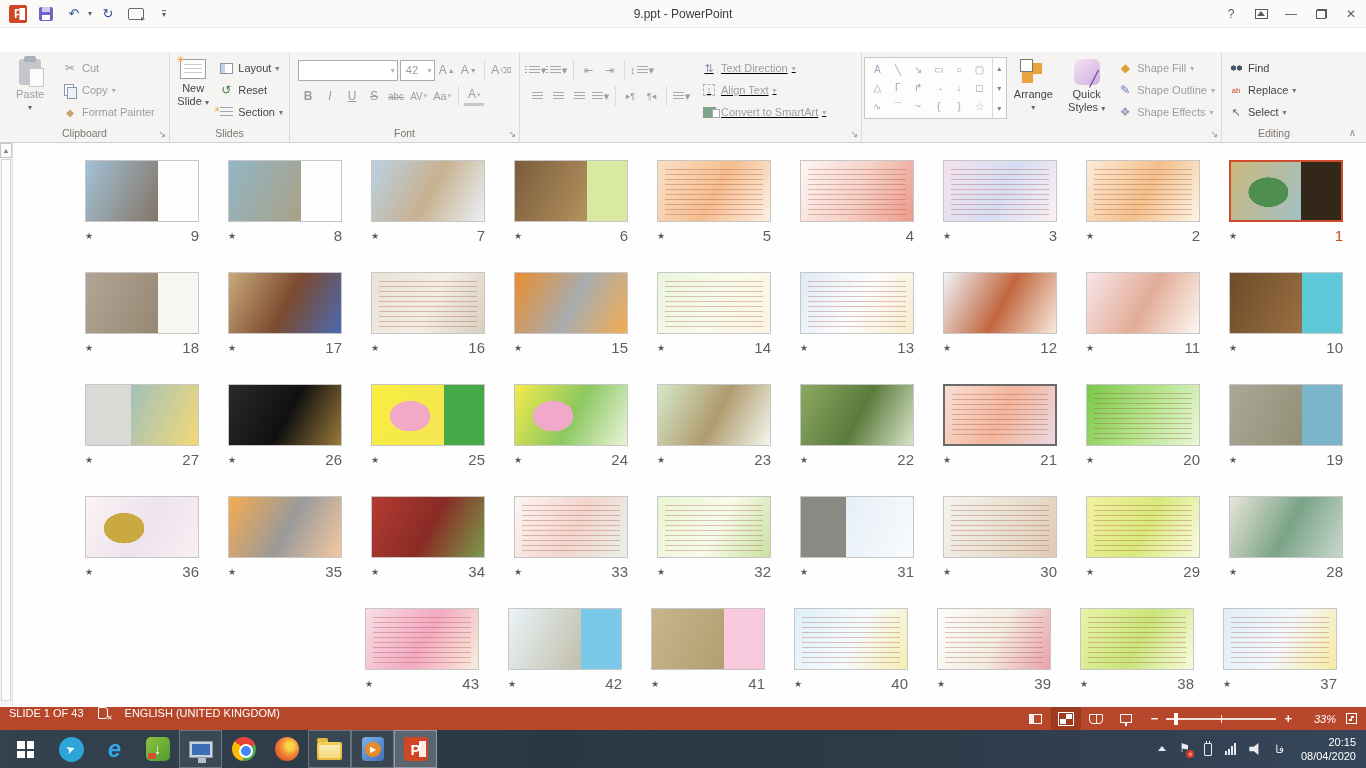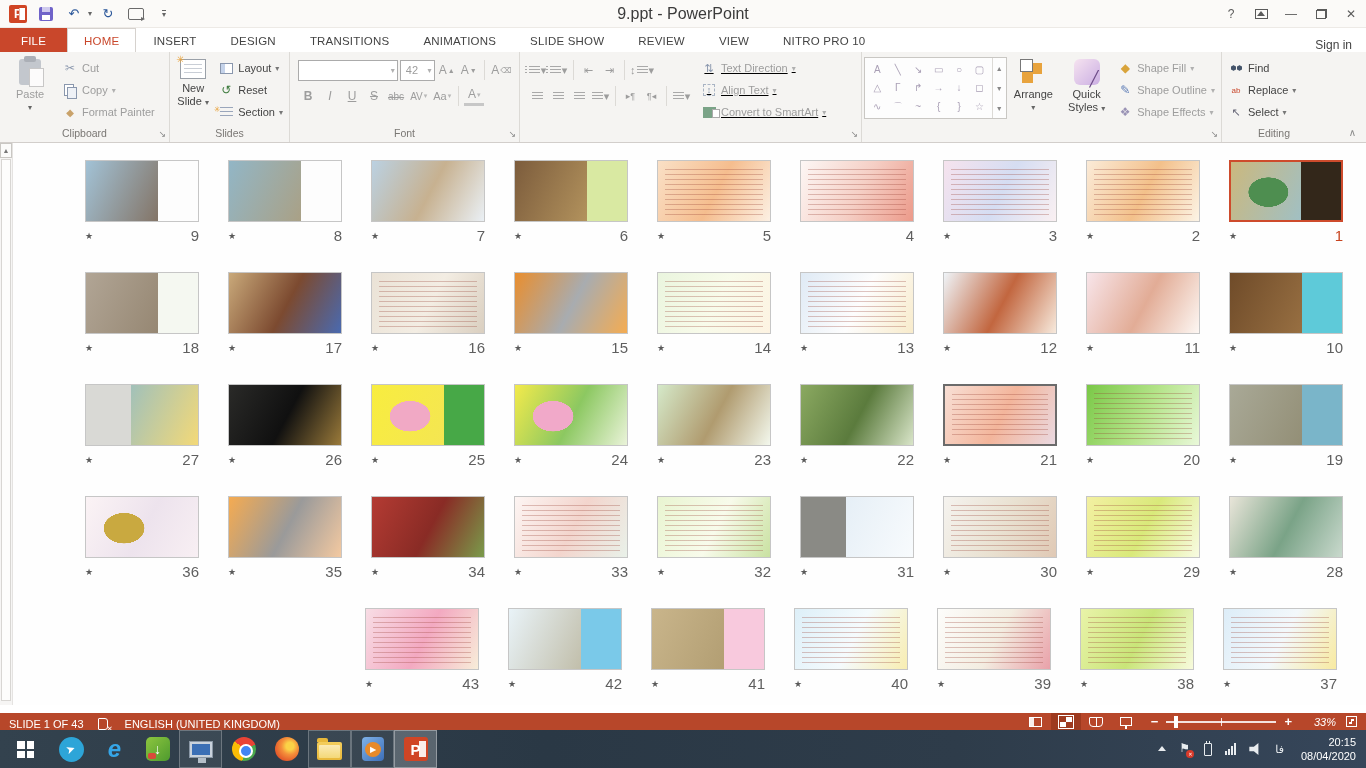--- a/index.html
+++ b/index.html
@@ -18,21 +18,21 @@
   .ppticon::after{content:""; position:absolute; right:2px; top:3px; width:5px; height:12px;
     background:#fff; border-left:1px solid #e9b9ab;}
   .saveicon{ width:14px; height:14px; background:#6F63C9; border-radius:2px; position:relative;}
   .saveicon::before{content:""; position:absolute; left:3px; top:0; width:8px; height:5px; background:#cfcaee;}
   .saveicon::after{content:""; position:absolute; left:3px; bottom:1px; width:8px; height:5px; background:#fff;}
   .qundo{ font-size:14px; }
   .qcaret{ font-size:8px; color:#666; margin-left:-2px;}
   .qshow{ width:16px; height:12px; border:1px solid #6a6a6a; border-radius:2px; position:relative;}
   .qshow::after{content:"▸"; position:absolute; right:-2px; bottom:-4px; font-size:8px; color:#6a6a6a;}
   .qcustom{ border-top:1px solid #666; font-size:8px; color:#666; line-height:6px; padding-top:1px;}
-  .tbtitle { position:absolute; left:0; right:0; text-align:center; font-size:16px; color:#3B3B3B; pointer-events:none;}
+  .tbtitle { position:absolute; left:0; right:0; text-align:center; font-size:12px; color:#3B3B3B; pointer-events:none;}
   .winbtns { margin-left:auto; display:flex; align-items:center; height:100%; }
   .winbtns .wb { width:30px; height:100%; display:flex; align-items:center; justify-content:center;
     font-size:12px; color:#5a5a5a; }
   .wb-rdo { width:13px; height:10px; border:1px solid #5a5a5a; display:flex; align-items:center; justify-content:center;}
   .wb-rdo i{ border:4px solid transparent; border-bottom:5px solid #5a5a5a; margin-top:-4px;}
   .wb-restore{ position:relative; width:11px; height:10px;}
   .wb-restore::before{content:""; position:absolute; right:0; top:0; width:8px; height:7px; border:1px solid #5a5a5a;}
   .wb-restore::after{content:""; position:absolute; left:0; bottom:0; width:8px; height:7px; border:1px solid #5a5a5a; background:#FBFAF8;}
 
   
@@ -152,22 +152,22 @@
   .thumb.selframe{ border:2px solid #CE4B2C; }
   .thumb.darkframe{ border:2px solid #6B6B6B; }
   .tlines{ position:absolute; left:7px; right:7px; top:8px; bottom:6px;
     background:repeating-linear-gradient(180deg, rgba(150,62,50,.30) 0 1px, transparent 1px 5px);}
   .meta{ display:flex; align-items:center; padding-top:5px;}
   .star{ font-size:9px; color:#5A5A5A;}
   .num{ margin-left:auto; font-size:15px; color:#5F5F5F;}
   .num.selnum{ color:#C8441F;}
 
   
-  .statusbar{ position:absolute; left:0; right:0; bottom:38px; height:17px; background:#B7472A;
-    display:flex; align-items:flex-end; color:#fff; font-size:11px;}
+  .statusbar{ position:absolute; left:0; right:0; bottom:38px; height:23px; background:#B7472A;
+    display:flex; align-items:flex-start; color:#fff; font-size:11px;}
   .statusbar .slidecounter{ padding:0 14px 0 9px;}
   .proof{ width:13px; height:12px; position:relative; margin-right:14px;}
   .proof::before{content:""; position:absolute; inset:0 3px 0 0; border:1px solid #fff; border-radius:1px 3px 3px 1px;
     background:linear-gradient(to right,#B7472A 0 2px, transparent 2px);}
   .proof::after{content:"✕"; position:absolute; right:-2px; bottom:-3px; font-size:7px; color:#fff;}
   .statusright{ margin-left:auto; display:flex; align-items:center; height:100%;}
   .viewbtn{ width:30px; height:100%; display:flex; align-items:center; justify-content:center;}
   .viewbtn.active{ background:#9E3A1F;}
   .iv-normal{ width:13px; height:10px; border:1px solid #fff; background:
     linear-gradient(to right, rgba(255,255,255,.9) 0 4px, transparent 4px);}
@@ -277,35 +277,20 @@
           </span>
         </span>
       <span class="wb">—</span>
       <span class="wb">
           <span class="wb-restore"></span>
         </span>
       <span class="wb">✕</span>
     </div>
   </div>
 
-  <div class="tabrow">
-    <div class="tabs" id="tabs">
-        <div class="tab file">FILE</div>
-        <div class="tab selected">HOME</div>
-        <div class="tab">INSERT</div>
-        <div class="tab">DESIGN</div>
-        <div class="tab">TRANSITIONS</div>
-        <div class="tab">ANIMATIONS</div>
-        <div class="tab">SLIDE SHOW</div>
-        <div class="tab">REVIEW</div>
-        <div class="tab">VIEW</div>
-        <div class="tab">NITRO PRO 10</div>
-      </div>
-    <div class="signin">Sign in</div>
-  </div>
 
   <div class="ribbon">
 
     <div class="rgroup" style="width:170px">
       <div class="rg-content">
         <div class="bigbtn disabled">
           <span class="pasteicon"></span>
           <span class="blabel">Paste</span>
             <span class="bcaret">▾</span>
         </div>

